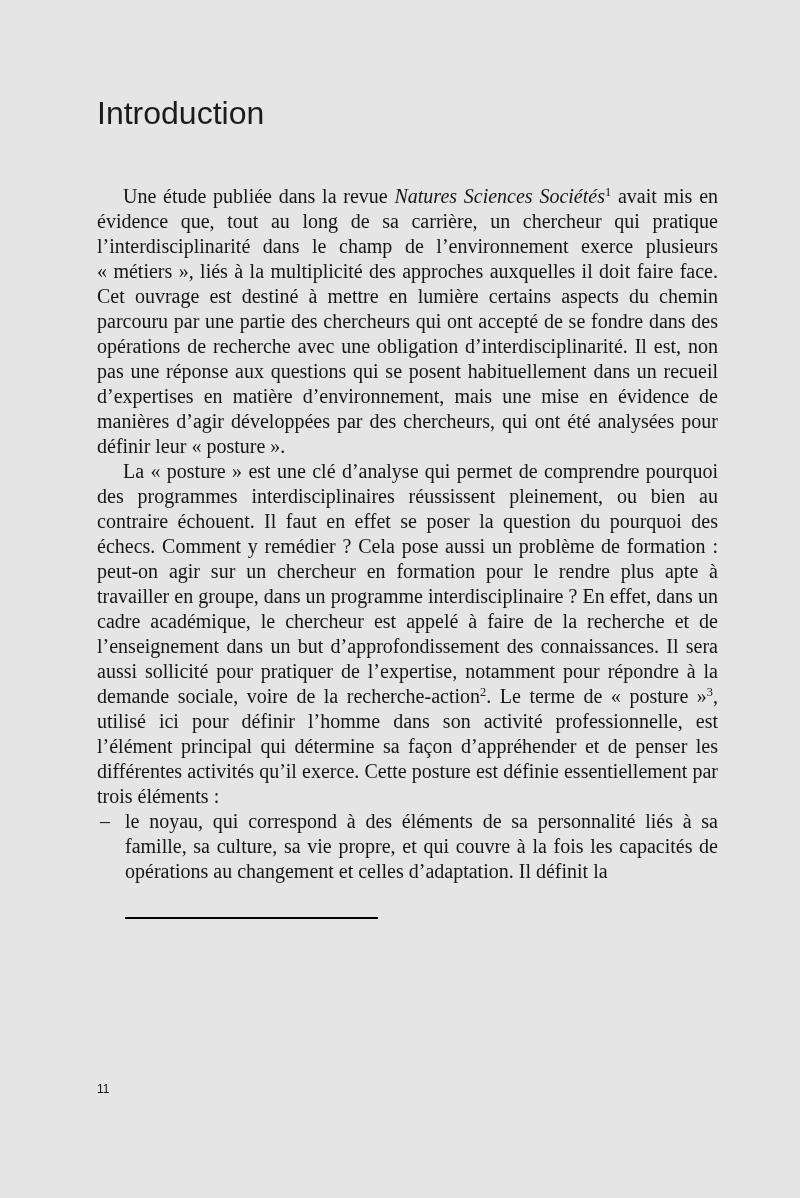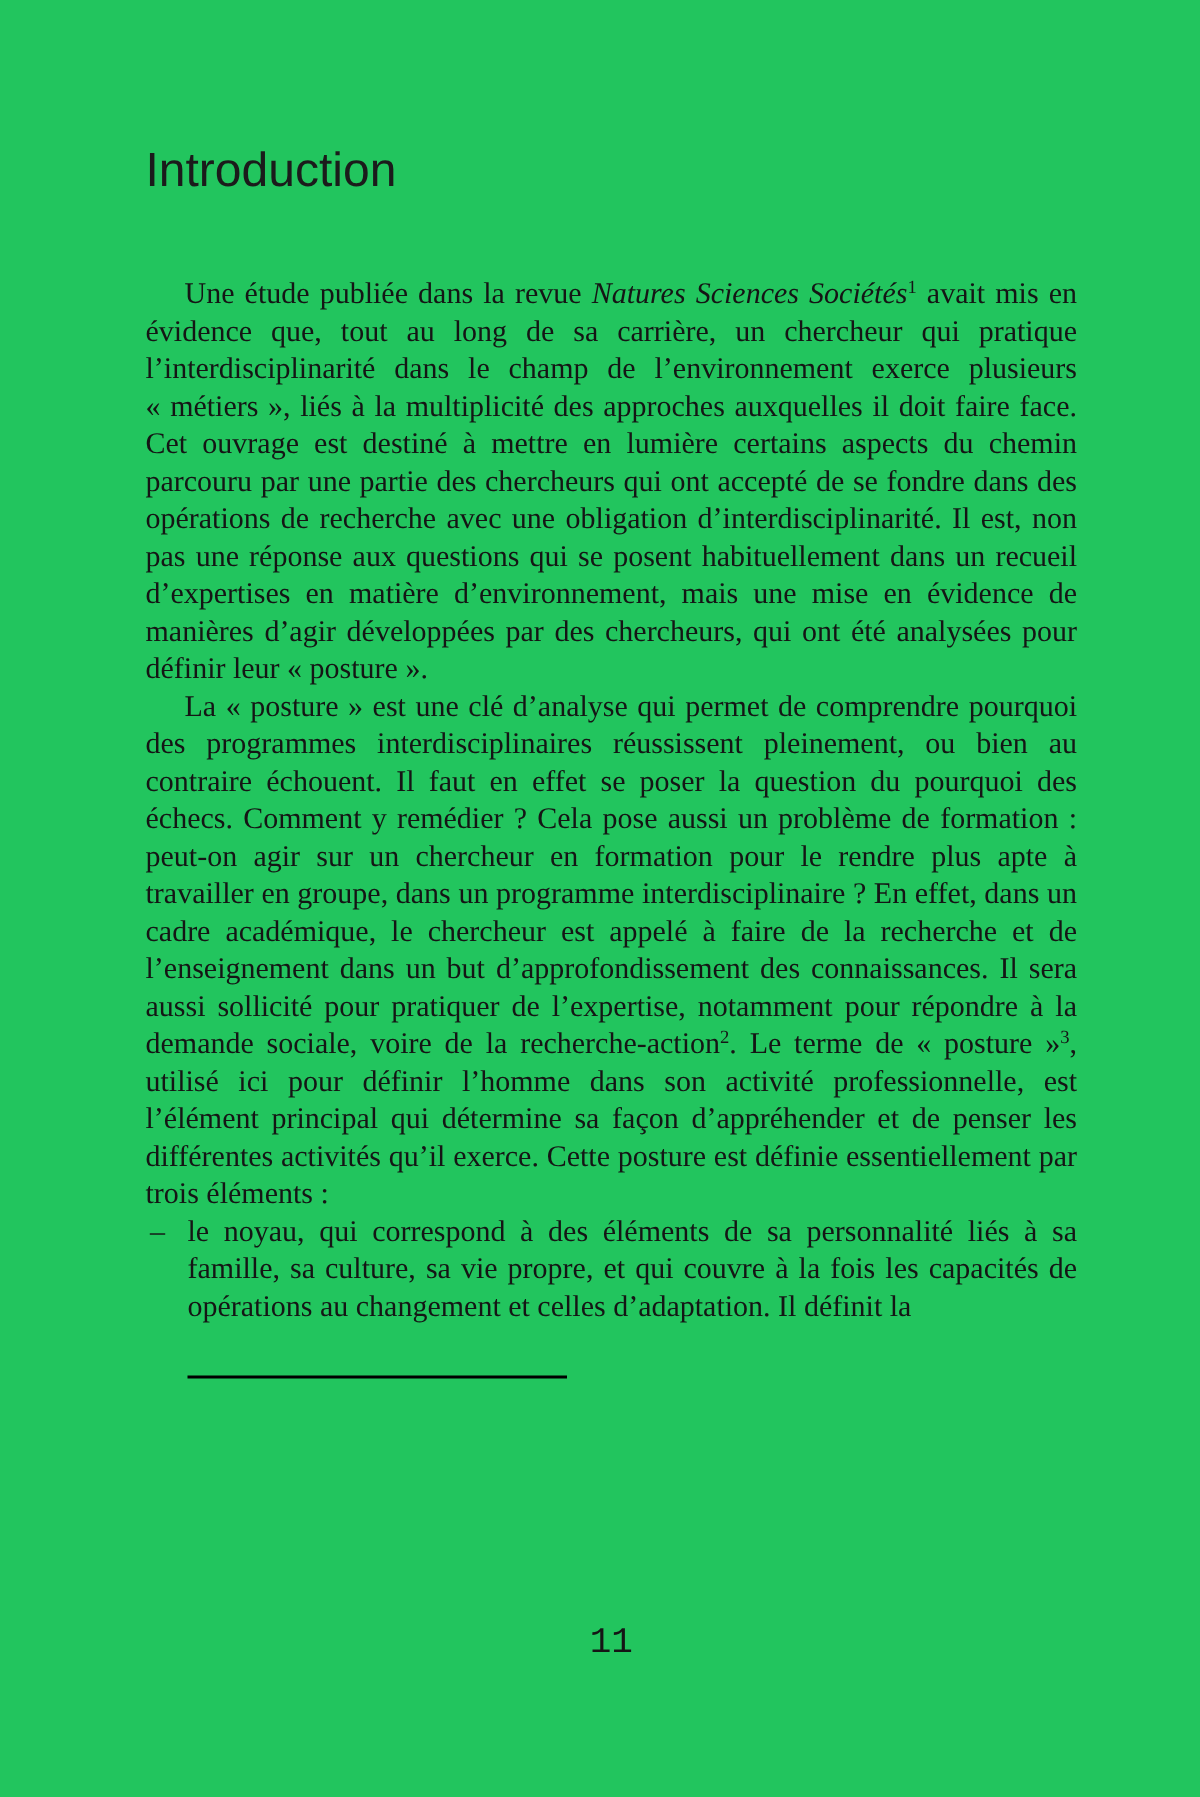--- a/index.html
+++ b/index.html
@@ -4,21 +4,21 @@
 <style>
   html, body {
     margin: 0;
     padding: 0;
     background: #ffffff;
   }
   .page {
     position: relative;
     width: 800px;
     height: 1198px;
-    background: #22c55e;
+    background: #e5e5e5;
     overflow: hidden;
   }
   .title {
     margin: 0;
     position: absolute;
     top: 94px;
     left: 97px;
     font-family: "Liberation Sans", sans-serif;
     font-weight: 400;
     font-size: 32px;
@@ -78,23 +78,23 @@
   }
   .footnote {
     margin: 0;
     text-indent: 26px;
   }
   .page-number {
     position: absolute;
     left: 97px;
     top: 1082px;
     width: 621px;
-    text-align: center;
-    font-family: Liberation Mono, monospace;
-    font-size: 24px;
+    text-align: left;
+    font-family: Liberation Sans, sans-serif;
+    font-size: 12px;
     color: #151515;
   }
 </style>
 </head>
 <body>
 
 <div class="page">
 
   <h1 class="title">Introduction</h1>
 

